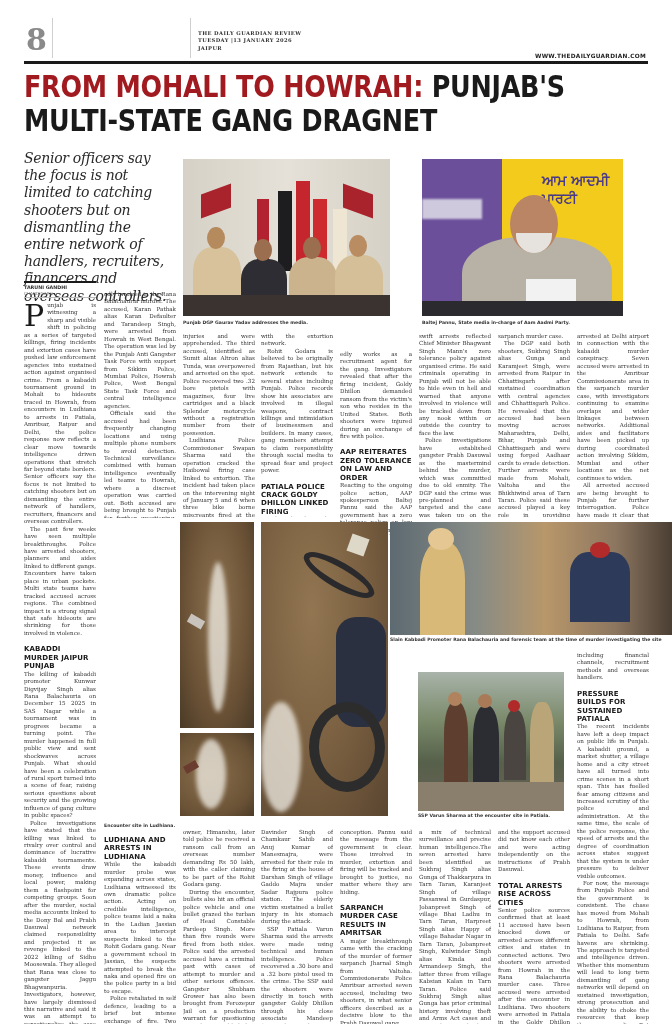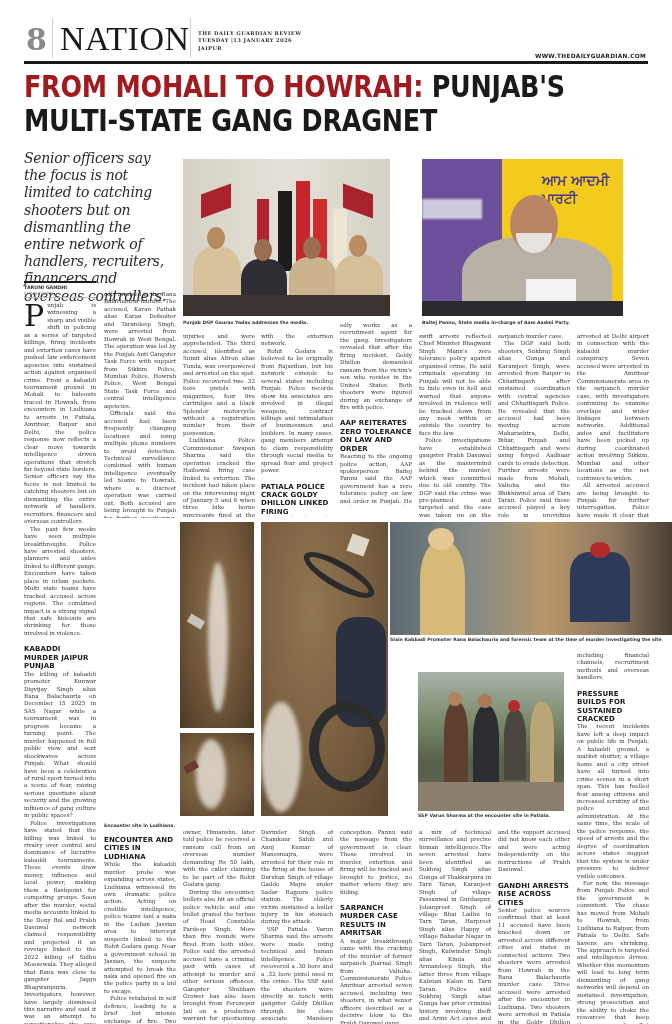--- a/index.html
+++ b/index.html
@@ -54,21 +54,20 @@
   .ph-ssp { left: 418px; top: 672px; width: 146px; height: 139px; background: linear-gradient(180deg, #a9b3aa 0%, #7a8a6a 35%, #56604a 65%, #6a6257 100%); }
 
   .chalk { position: absolute; border-radius: 50%; background: rgba(240,238,230,0.75); filter: blur(2px); }
 </style>
 </head>
 <body>
 
 <div class="masthead">
   <div class="page-num">8</div>
   <div class="mast-div1"></div>
-  <div class="section-title">NATION</div>
   <div class="mast-div2"></div>
   <div class="paper-info">
     <div>THE DAILY GUARDIAN REVIEW</div>
     <div>TUESDAY |13 JANUARY 2026</div>
     <div>JAIPUR</div>
   </div>
   <div class="site-url">WWW.THEDAILYGUARDIAN.COM</div>
 </div>
 <div class="mast-rule"></div>
 
@@ -138,21 +137,21 @@
   <p>Ludhiana Police Commissioner Swapan Sharma said the operation cracked the Haibowal firing case linked to extortion. The incident had taken place on the intervening night of January 5 and 6 when three bike borne miscreants fired at the shutter of a closed readymade garments showroom in Civil City, Haibowal. The shop</p>
 </div>
 
 <div class="col" style="left:261px; top:333px; width:72px; height:184px;">
   <p class="noindent">with the extortion network.</p>
   <p>Rohit Godara is believed to be originally from Rajasthan, but his network extends to several states including Punjab. Police records show his associates are involved in illegal weapons, contract killings and intimidation of businessmen and builders. In many cases, gang members attempt to claim responsibility through social media to spread fear and project power.</p>
   <h3>PATIALA POLICE CRACK GOLDY DHILLON LINKED FIRING</h3>
   <p class="noindent">Patiala Police have also reported a significant breakthrough in a shooting case linked to the Goldy Dhillon gang. Two main shooters,</p>
 </div>
 
-<div class="col" style="left:340px; top:322px; width:72px; height:184px;">
+<div class="col" style="left:340px; top:351px; width:72px; height:184px;">
   <p class="noindent">edly works as a recruitment agent for the gang. Investigators revealed that after the firing incident, Goldy Dhillon demanded ransom from the victim's son who resides in the United States. Both shooters were injured during an exchange of fire with police.</p>
   <h3>AAP REITERATES ZERO TOLERANCE ON LAW AND ORDER</h3>
   <p class="noindent">Reacting to the ongoing police action, AAP spokesperson Baltej Pannu said the AAP government has a zero tolerance policy on law and order in Punjab. He said anyone who has killed someone and is living under the illusion of easy hideouts should come out of this mis</p>
 </div>
 
 <div class="col" style="left:419px; top:333px; width:72px; height:184px;">
   <p class="noindent">swift arrests reflected Chief Minister Bhagwant Singh Mann's zero tolerance policy against organised crime. He said criminals operating in Punjab will not be able to hide even in hell and warned that anyone involved in violence will be tracked down from any nook within or outside the country to face the law.</p>
   <p>Police investigations have established gangster Prabh Dasuwal as the mastermind behind the murder, which was committed due to old enmity. The DGP said the crime was pre-planned and targeted and the case was taken up on the highest priority. Multiple specialised teams were formed and the investigation was driven by</p>
 </div>
 
@@ -186,39 +185,39 @@
 <div class="photo ph-slain">
   <div style="position:absolute;left:30px;top:20px;width:45px;height:93px;background:#d8b978;border-radius:40% 40% 0 0;"></div>
   <div style="position:absolute;left:38px;top:6px;width:26px;height:22px;background:#e4c793;border-radius:50%;"></div>
   <div style="position:absolute;left:180px;top:30px;width:60px;height:70px;background:#2d3a5a;border-radius:30% 30% 0 0;"></div>
   <div style="position:absolute;left:200px;top:20px;width:20px;height:16px;background:#b22a2a;border-radius:50%;"></div>
 </div>
 <div class="caption" style="left:390px; top:637px; width:282px;">Slain Kabbadi Promoter Rana Balachauria and forensic team at the time of murder investigating the site</div>
 
 <div class="col" style="left:577px; top:652px; width:72px; height:372px;">
   <p class="noindent">including financial channels, recruitment methods and overseas handlers.</p>
-  <h3>PRESSURE BUILDS FOR SUSTAINED CRACKED</h3>
+  <h3>PRESSURE BUILDS FOR SUSTAINED PATIALA</h3>
   <p class="noindent">The recent incidents have left a deep impact on public life in Punjab. A kabaddi ground, a market shutter, a village home and a city street have all turned into crime scenes in a short span. This has fuelled fear among citizens and increased scrutiny of the police and administration. At the same time, the scale of the police response, the speed of arrests and the degree of coordination across states suggest that the system is under pressure to deliver visible outcomes.</p>
   <p>For now, the message from Punjab Police and the government is consistent. The chase has moved from Mohali to Howrah, from Ludhiana to Raipur, from Patiala to Delhi. Safe havens are shrinking. The approach is targeted and intelligence driven. Whether this momentum will lead to long term dismantling of gang networks will depend on sustained investigation, strong prosecution and the ability to choke the resources that keep these groups alive. But on the ground, the signal is clear. Those who believed they could kill, threaten and disappear are now firmly on the radar.</p>
 </div>
 
 <div class="photo ph-ssp">
   <div style="position:absolute;left:26px;top:30px;width:24px;height:80px;background:#5e3f2f;border-radius:40% 40% 0 0;"></div>
   <div style="position:absolute;left:30px;top:20px;width:14px;height:14px;background:#b0835e;border-radius:50%;"></div>
   <div style="position:absolute;left:55px;top:34px;width:26px;height:80px;background:#2b2d32;border-radius:40% 40% 0 0;"></div>
   <div style="position:absolute;left:60px;top:22px;width:14px;height:14px;background:#a97a58;border-radius:50%;"></div>
   <div style="position:absolute;left:86px;top:38px;width:22px;height:70px;background:#4a4540;border-radius:40% 40% 0 0;"></div>
   <div style="position:absolute;left:90px;top:28px;width:12px;height:12px;background:#b02a2a;border-radius:50%;"></div>
   <div style="position:absolute;left:112px;top:30px;width:24px;height:80px;background:#b9a577;border-radius:40% 40% 0 0;"></div>
   <div style="position:absolute;left:0;top:110px;width:100%;height:29px;background:#8a7e6c;"></div>
 </div>
 <div class="caption" style="left:418px; top:813px; width:160px;">SSP Varun Sharma at the encounter site in Patiala.</div>
 
 <div class="col" style="left:104px; top:836px; width:72px; height:188px;">
-  <h3 style="margin-top:0;">ENCOUNTER AND CITIES IN LUDHIANA</h3>
+  <h3 style="margin-top:0;">LUDHIANA AND ARRESTS IN LUDHIANA</h3>
   <p class="noindent">While the kabaddi murder probe was expanding across states, Ludhiana witnessed its own dramatic police action. Acting on credible intelligence, police teams laid a naka in the Ladian Jassian area to intercept suspects linked to the Rohit Godara gang. Near a government school in Jassian, the suspects attempted to break the naka and opened fire on the police party in a bid to escape.</p>
   <p>Police retaliated in self defence, leading to a brief but intense exchange of fire. Two accused, Sumit Kumar and Sanju, sustained bullet</p>
 </div>
 
 <div class="col" style="left:183px; top:829px; width:72px; height:195px;">
   <p class="noindent">owner, Himanshu, later told police he received a ransom call from an overseas number demanding Rs 50 lakh, with the caller claiming to be part of the Rohit Godara gang.</p>
   <p>During the encounter, bullets also hit an official police vehicle and one bullet grazed the turban of Head Constable Pardeep Singh. More than five rounds were fired from both sides. Police said the arrested accused have a criminal past with cases of attempt to murder and other serious offences. Gangster Shubham Grower has also been brought from Ferozepur Jail on a production warrant for questioning to explore possible links</p>
 </div>
 
 <div class="col" style="left:261px; top:829px; width:72px; height:195px;">
@@ -232,15 +231,15 @@
   <p class="noindent">A major breakthrough came with the cracking of the murder of former sarpanch Jharnal Singh from Valtoha. Commissionerate Police Amritsar arrested seven accused, including two shooters, in what senior officers described as a decisive blow to the Prabh Dasuwal gang.</p>
 
 </div>
 
 <div class="col" style="left:419px; top:829px; width:72px; height:195px;">
   <p class="noindent">a mix of technical surveillance and precise human intelligence.The seven arrested have been identified as Sukhraj Singh alias Gunga of Thakkarpura in Tarn Taran, Karanjeet Singh of village Passanwal in Gurdaspur, Jobanpreet Singh of village Bhai Ladhu in Tarn Taran, Harpreet Singh alias Happy of village Bahadar Nagar in Tarn Taran, Jobanpreet Singh, Kulwinder Singh alias Kinda and Armandeep Singh, the latter three from village Kabsian Kalan in Tarn Taran. Police said Sukhraj Singh alias Gunga has prior criminal history involving theft and Arms Act cases and was also involved in another</p>
 </div>
 
 <div class="col" style="left:498px; top:829px; width:72px; height:195px;">
   <p class="noindent">and the support accused did not know each other and were acting independently on the instructions of Prabh Dasuwal.</p>
-  <h3>GANDHI ARRESTS RISE ACROSS CITIES</h3>
+  <h3>TOTAL ARRESTS RISE ACROSS CITIES</h3>
   <p class="noindent">Senior police sources confirmed that at least 11 accused have been knocked down or arrested across different cities and states in connected actions. Two shooters were arrested from Howrah in the Rana Balachauria murder case. Three accused were arrested after the encounter in Ludhiana. Two shooters were arrested in Patiala in the Goldy Dhillon linked case. One key accused was</p>
 </div>
 
 </body></html>

